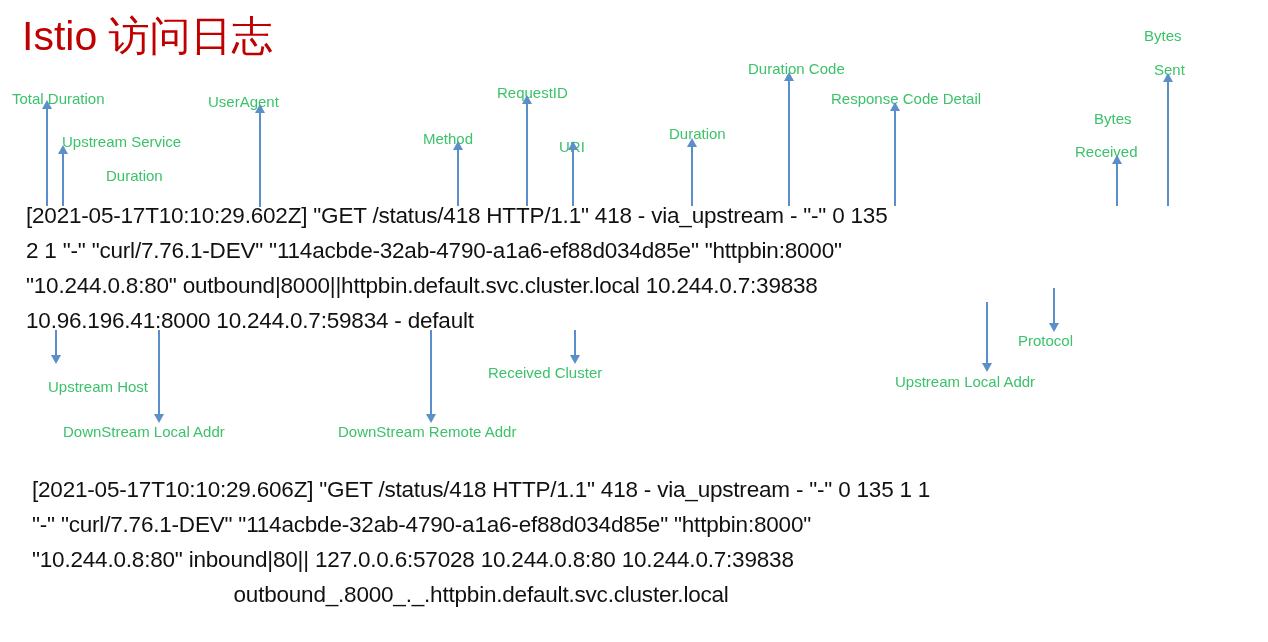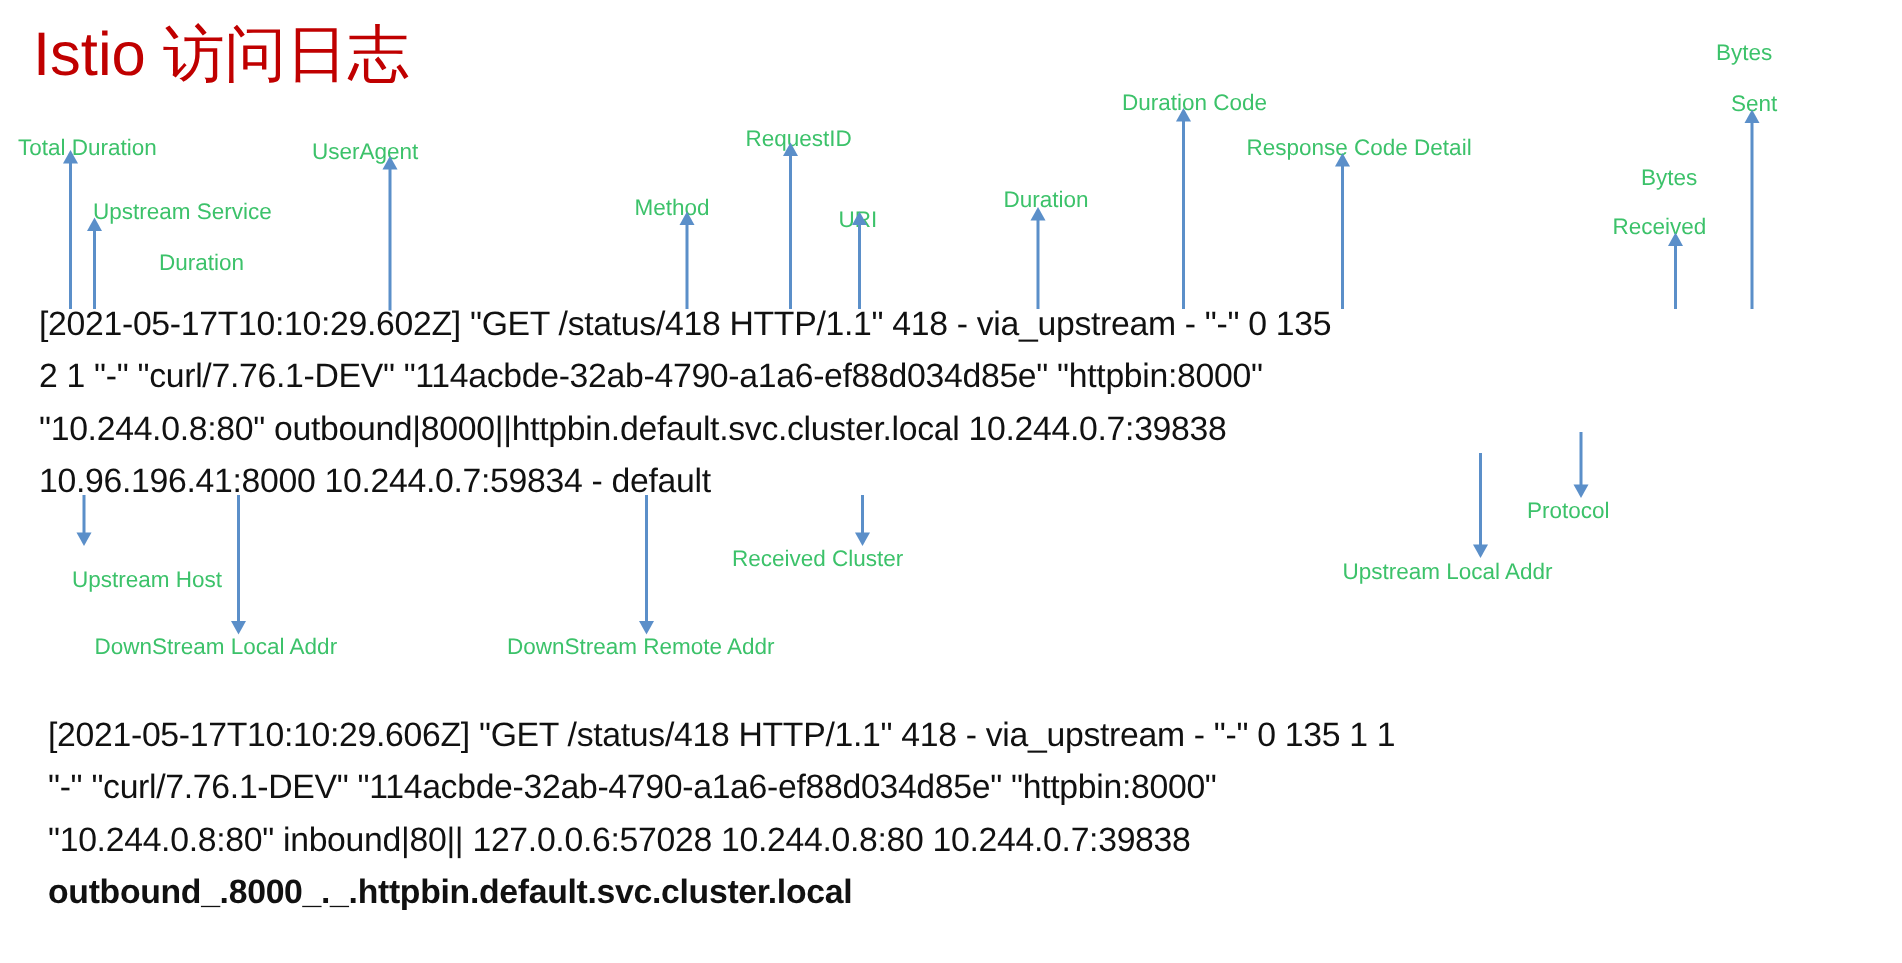--- a/index.html
+++ b/index.html
@@ -67,21 +67,21 @@
   .logblock {
     position: absolute;
     font-family: "Liberation Sans", sans-serif;
     font-size: 22.5px;
     line-height: 35px;
     color: #111111;
     white-space: pre;
     letter-spacing: -0.2px;
   }
   .logline { display: block; }
-  .logline.bold { font-weight: bold; }
+  .logline.bold { font-weight: normal; text-align: center; }
   #block1 { left: 26px; top: 198px; }
   #block2 { left: 32px; top: 472px; }
 </style>
 </head>
 <body>
 
 <div id="canvas">
 
   <div id="title">Istio 访问日志</div>
 

